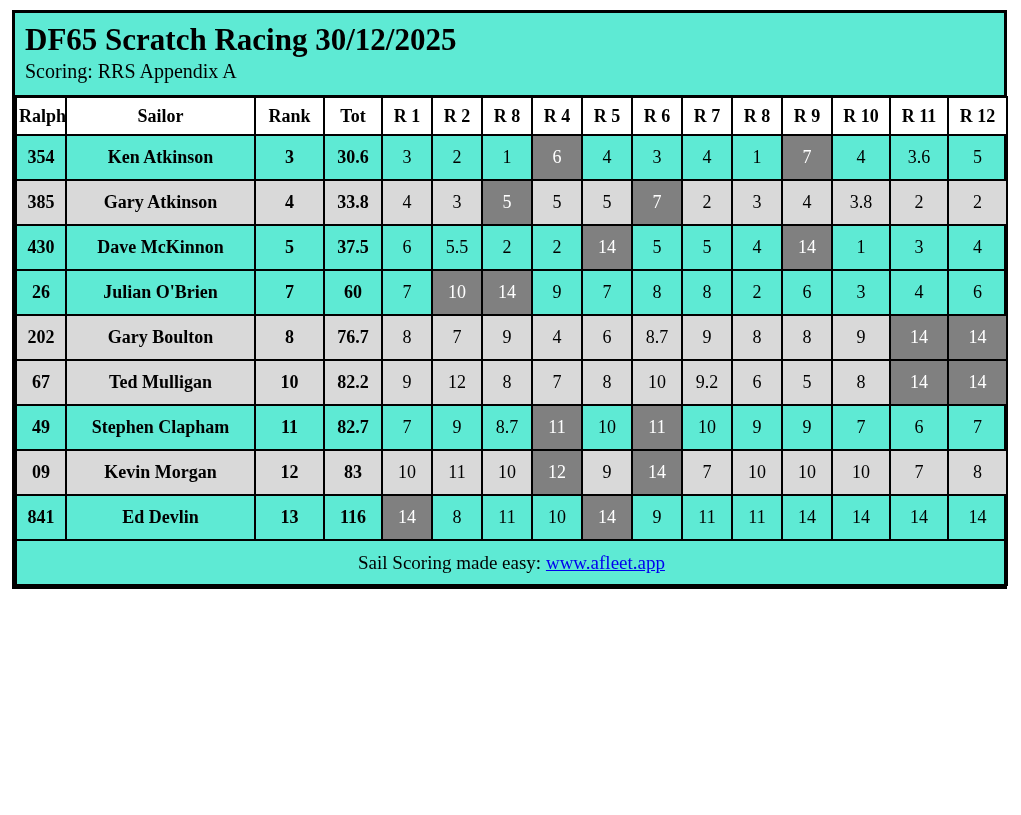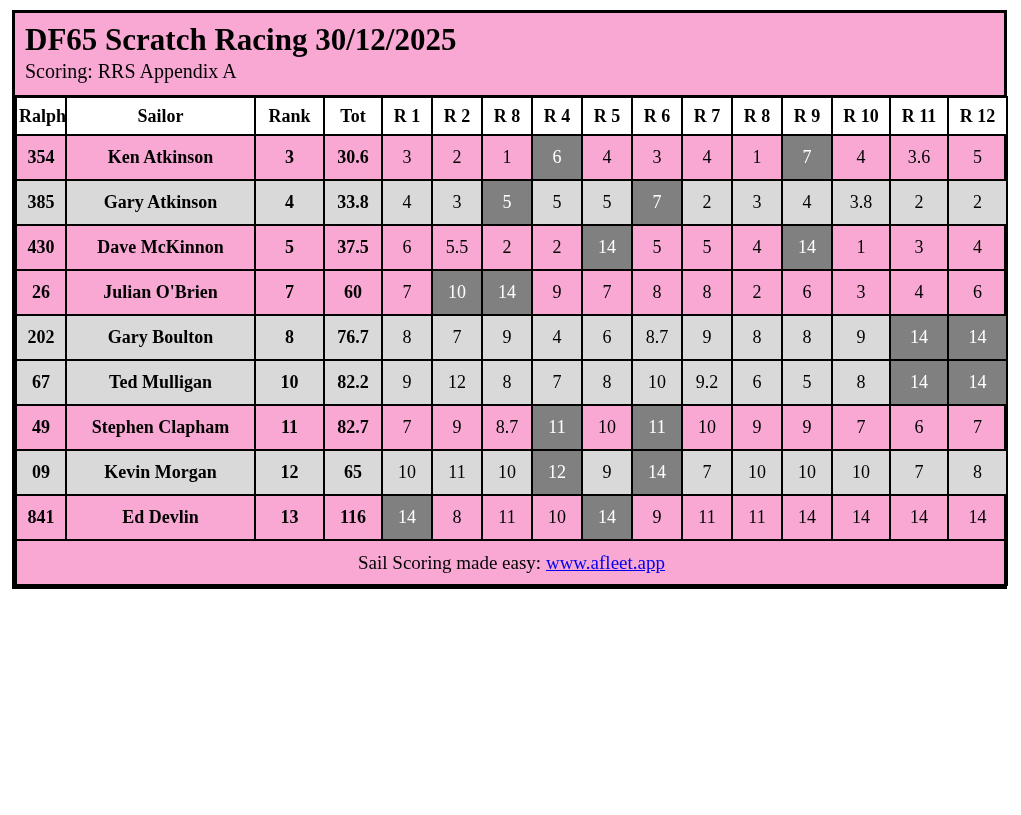--- a/index.html
+++ b/index.html
@@ -10,21 +10,21 @@
     height: 815px;
     font-family: "Liberation Serif", "DejaVu Serif", serif;
     color: #000000;
   }
   .sheet {
     position: absolute;
     left: 12px;
     top: 10px;
     width: 989px;
     border: 3px solid #000000;
-    background: #f9a8d4;
+    background: #5eead4;
   }
   .titlebar {
     padding: 10px 12px 12px 10px;
     border-bottom: 1px solid #000;
   }
   .title {
     font-size: 31px;
     font-weight: bold;
     line-height: 1.1;
   }
@@ -245,21 +245,21 @@
           <td>9</td>
           <td>9</td>
           <td>7</td>
           <td>6</td>
           <td>7</td>
         </tr>
         <tr class="alt">
           <td class="left bold">09</td>
           <td class="left bold">Kevin Morgan</td>
           <td class="bold">12</td>
-          <td class="bold">65</td>
+          <td class="bold">83</td>
           <td>10</td>
           <td>11</td>
           <td>10</td>
           <td class="discard">12</td>
           <td>9</td>
           <td class="discard">14</td>
           <td>7</td>
           <td>10</td>
           <td>10</td>
           <td>10</td>

